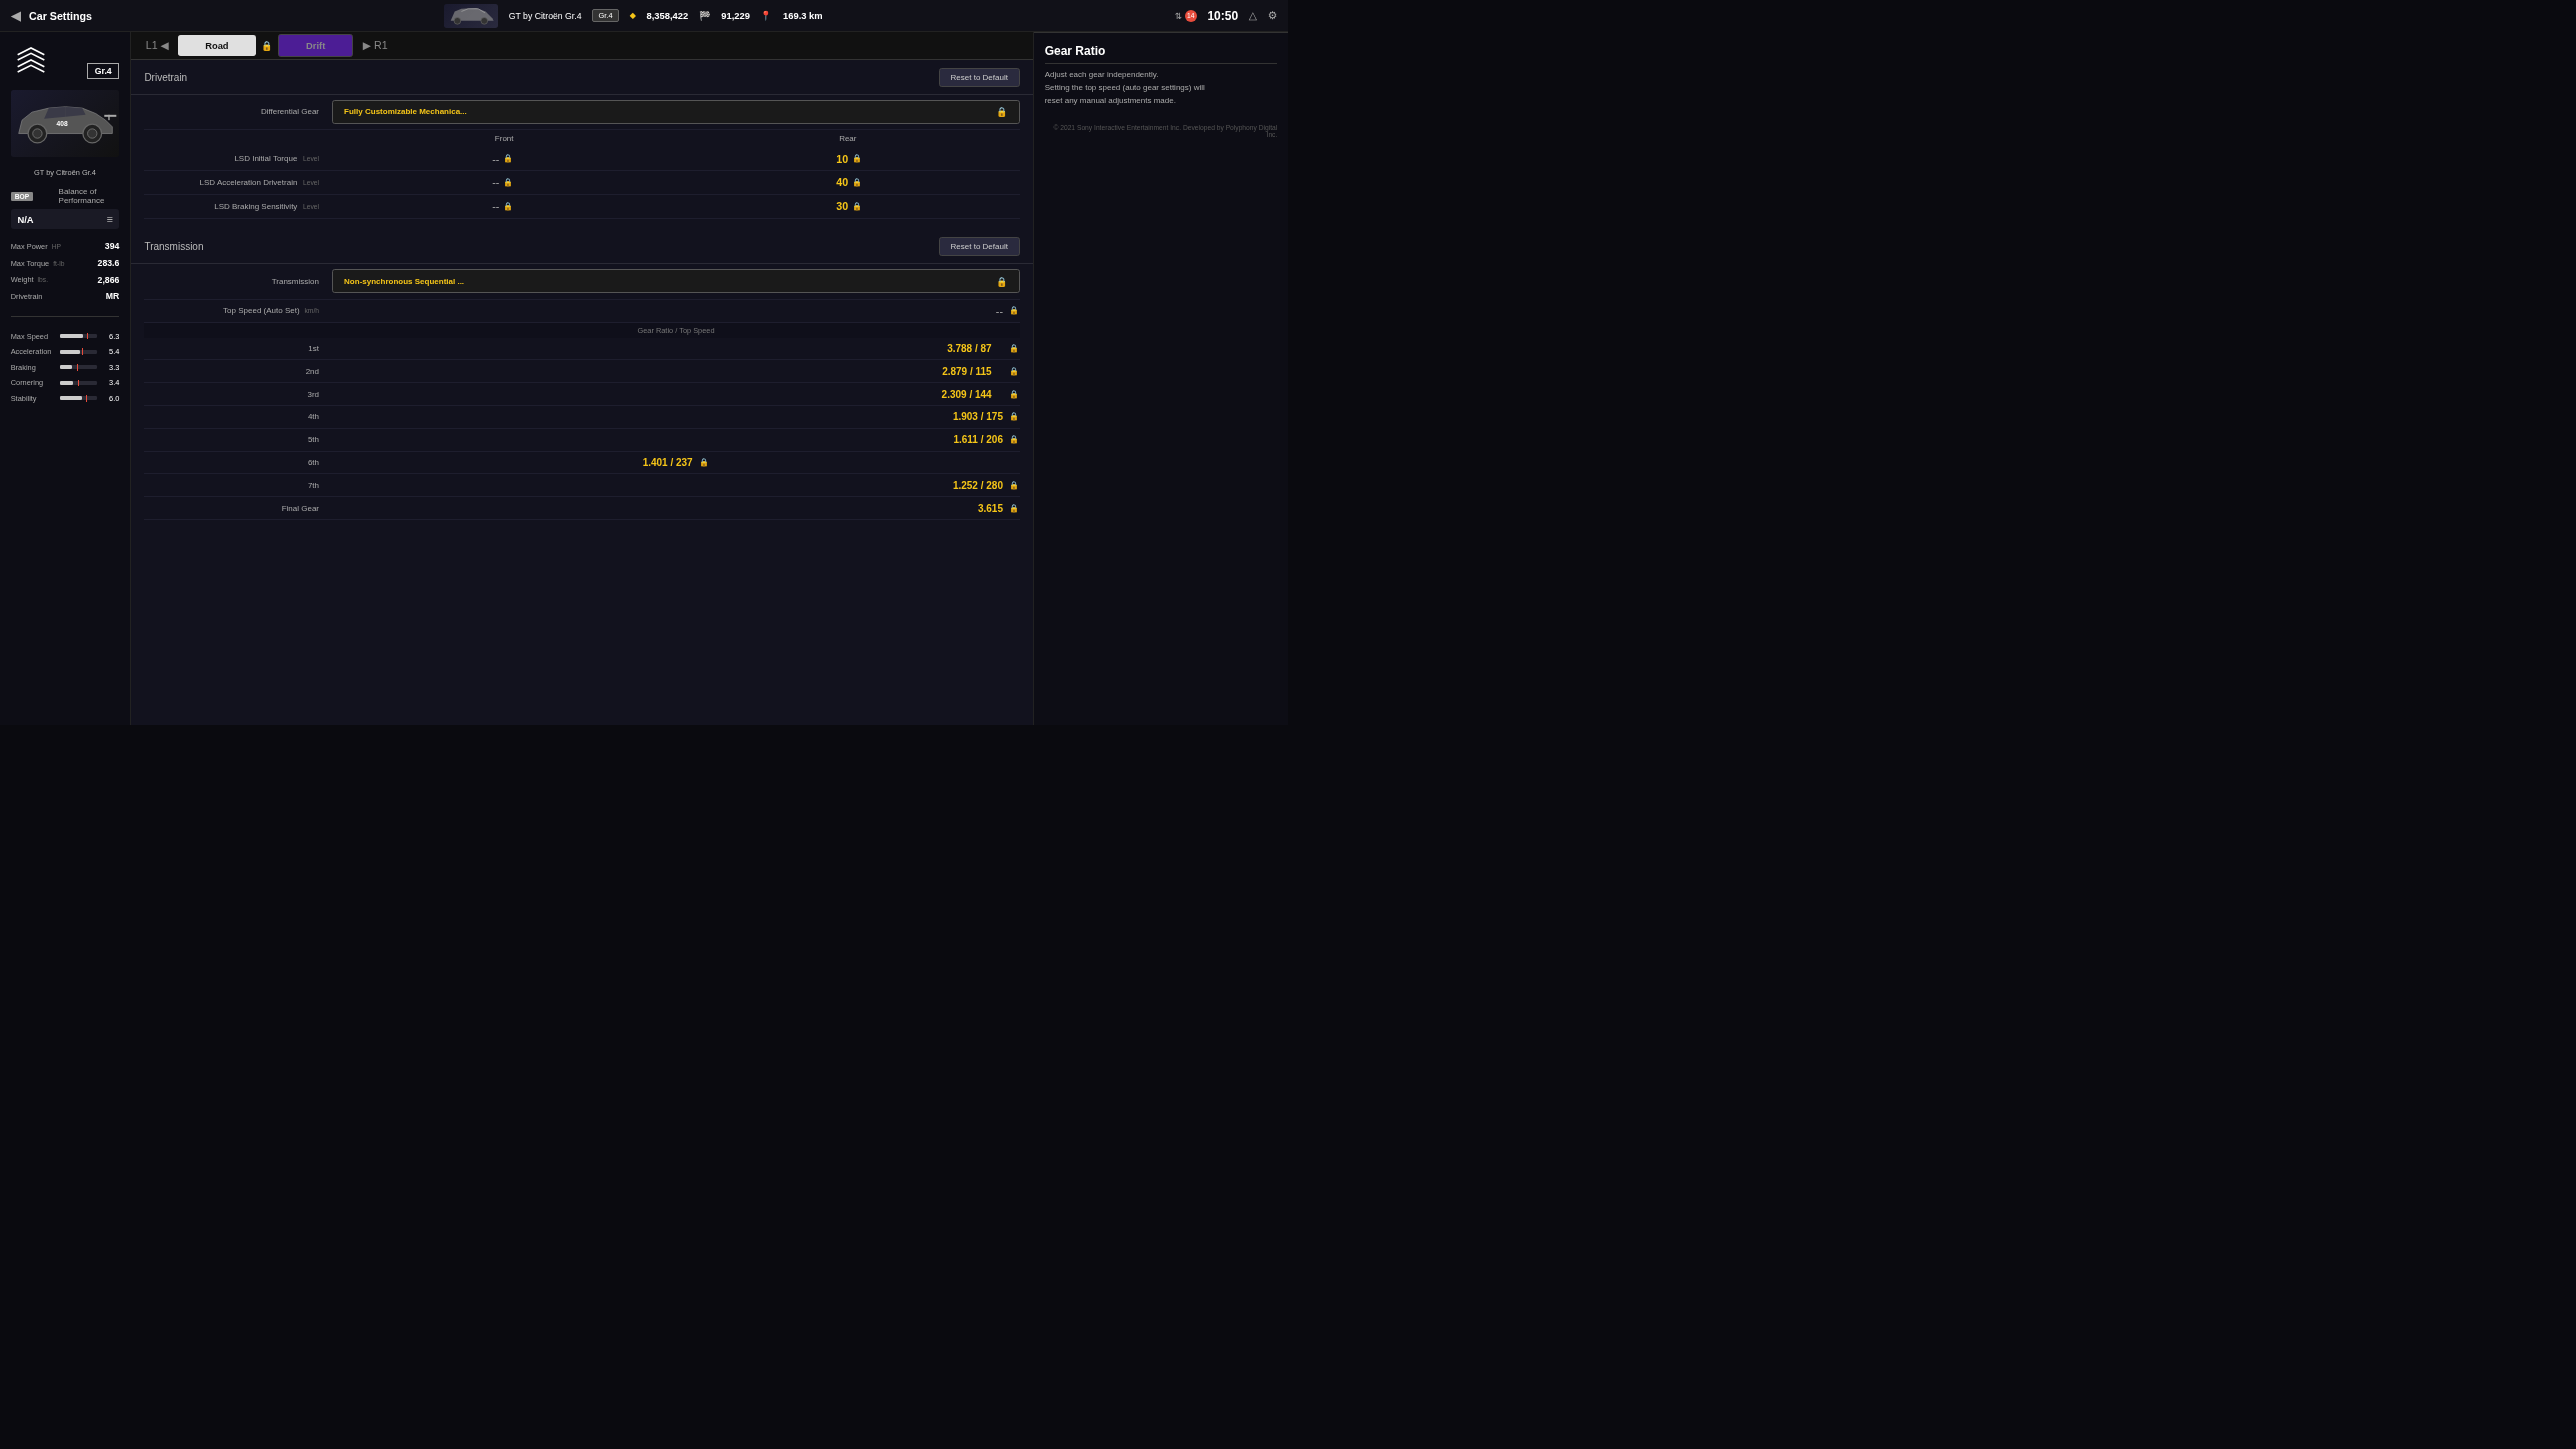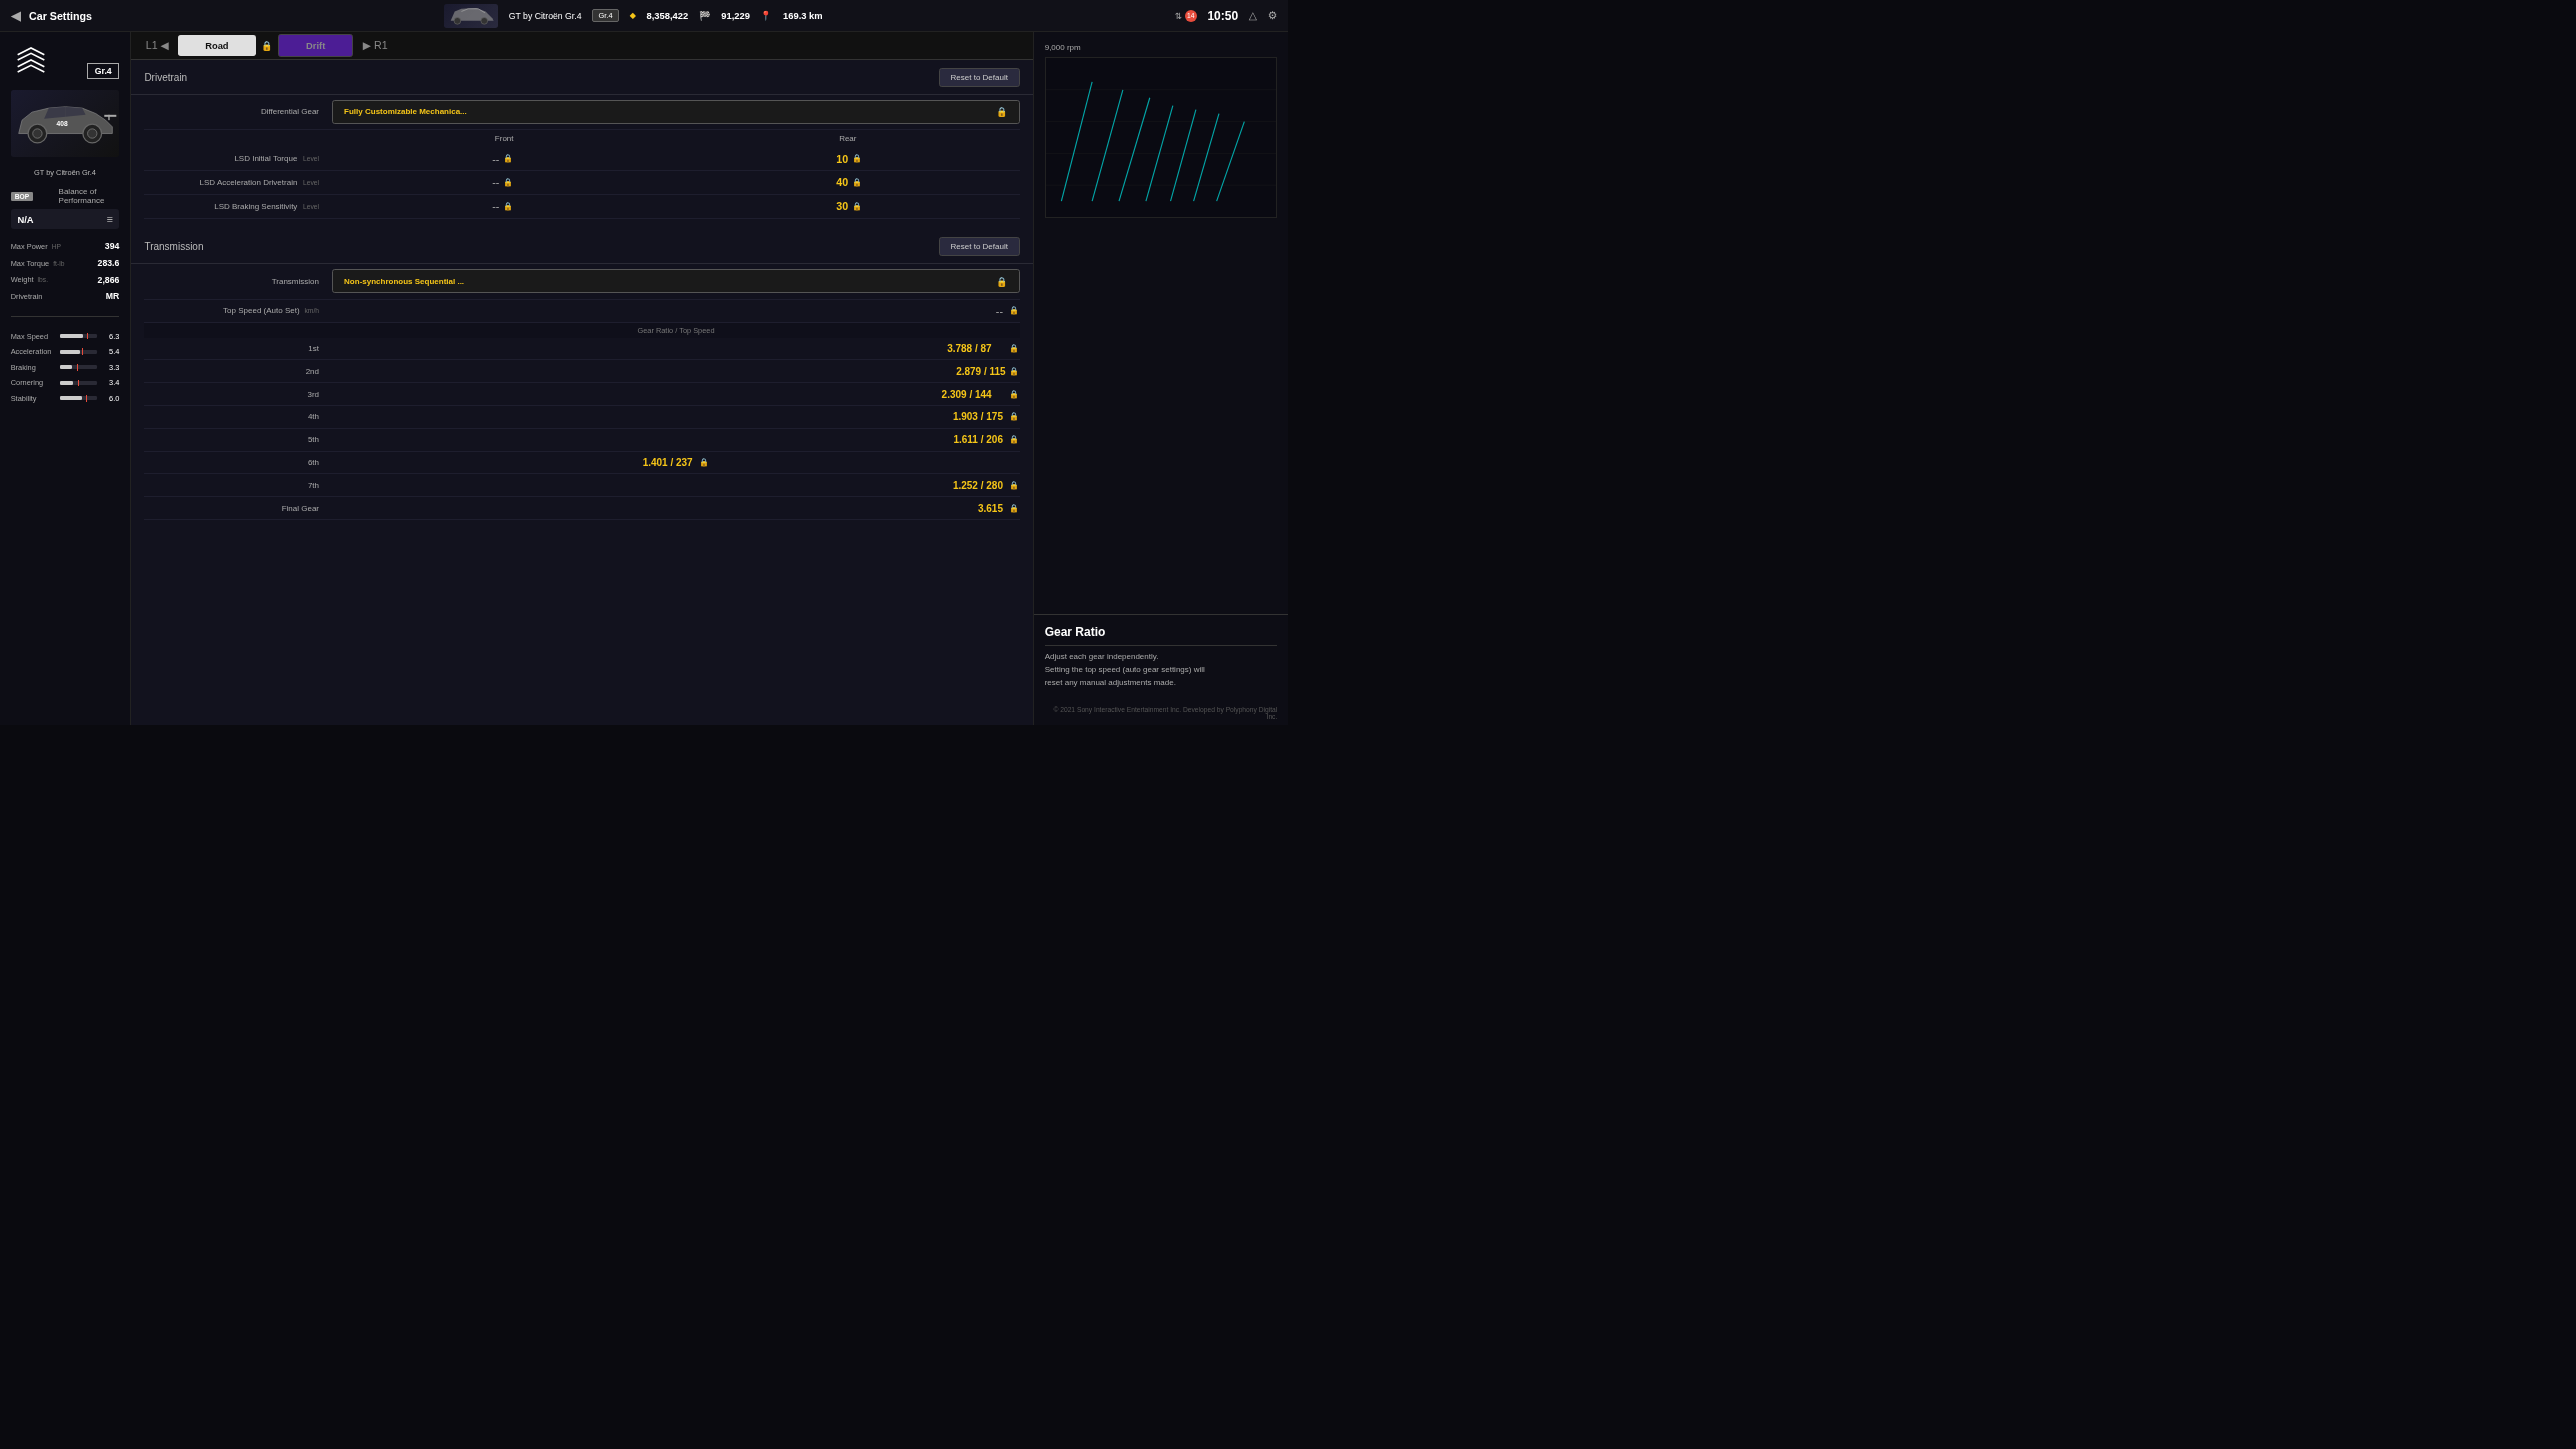--- a/index.html
+++ b/index.html
@@ -733,21 +733,21 @@
         <div id="gear-rows">
             <div class="settings-row">
     <div class="settings-label">1st</div>
     <div class="settings-value-wide" style="align-items:center; justify-content:flex-end; gap:18px;">
       <span style="color:#f5c518; font-size:10px; font-weight:bold;">3.788 / 87</span>
       <span class="lock-small">🔒</span>
     </div>
   </div>
             <div class="settings-row">
     <div class="settings-label">2nd</div>
-    <div class="settings-value-wide" style="align-items:center; justify-content:flex-end; gap:4px;text-align:right;">
+    <div class="settings-value-wide" style="align-items:center; justify-content:flex-end; gap:18px;text-align:right;">
       <span style="color:#f5c518; font-size:10px; font-weight:bold;">2.879 / 115</span>
       <span class="lock-small">🔒</span>
     </div>
   </div>
             <div class="settings-row">
     <div class="settings-label">3rd</div>
     <div class="settings-value-wide" style="align-items:center; justify-content:flex-end; gap:18px;">
       <span style="color:#f5c518; font-size:10px; font-weight:bold;">2.309 / 144</span>
       <span class="lock-small">🔒</span>
     </div>
@@ -787,41 +787,20 @@
       <span class="lock-small">🔒</span>
     </div>
   </div>
           </div>
       </div>
 
     </div>
   </div>
 
   <div class="right-panel">
-    <div class="gear-chart">
-      <div class="rpm-label">9,000 rpm</div>
-      <div class="chart-area">
-        
-        <svg width="100%" height="100%" viewBox="0 0 300 200" preserveAspectRatio="none">
-
-          <line x1="0" y1="40" x2="300" y2="40" stroke="#222" stroke-width="0.5"></line>
-          <line x1="0" y1="80" x2="300" y2="80" stroke="#222" stroke-width="0.5"></line>
-          <line x1="0" y1="120" x2="300" y2="120" stroke="#222" stroke-width="0.5"></line>
-          <line x1="0" y1="160" x2="300" y2="160" stroke="#222" stroke-width="0.5"></line>
-
-          <line x1="20" y1="180" x2="60" y2="30" stroke="#00cccc" stroke-width="1.5" opacity="0.8"></line>
-          <line x1="60" y1="180" x2="100" y2="40" stroke="#00cccc" stroke-width="1.5" opacity="0.8"></line>
-          <line x1="95" y1="180" x2="135" y2="50" stroke="#00cccc" stroke-width="1.5" opacity="0.8"></line>
-          <line x1="130" y1="180" x2="165" y2="60" stroke="#00cccc" stroke-width="1.5" opacity="0.8"></line>
-          <line x1="162" y1="180" x2="195" y2="65" stroke="#00cccc" stroke-width="1.5" opacity="0.8"></line>
-          <line x1="192" y1="180" x2="225" y2="70" stroke="#00cccc" stroke-width="1.5" opacity="0.8"></line>
-          <line x1="222" y1="180" x2="258" y2="80" stroke="#00cccc" stroke-width="1.5" opacity="0.8"></line>
-        </svg>
-      </div>
-    </div>
 
     <div class="gear-info-panel">
       <div class="gear-info-title">Gear Ratio</div>
       <div class="gear-info-text">
         <span>Adjust each gear independently.</span><br>
         <span>Setting the top speed (auto gear settings) will</span><br>
         <span>reset any manual adjustments made.</span>
       </div>
     </div>
 

